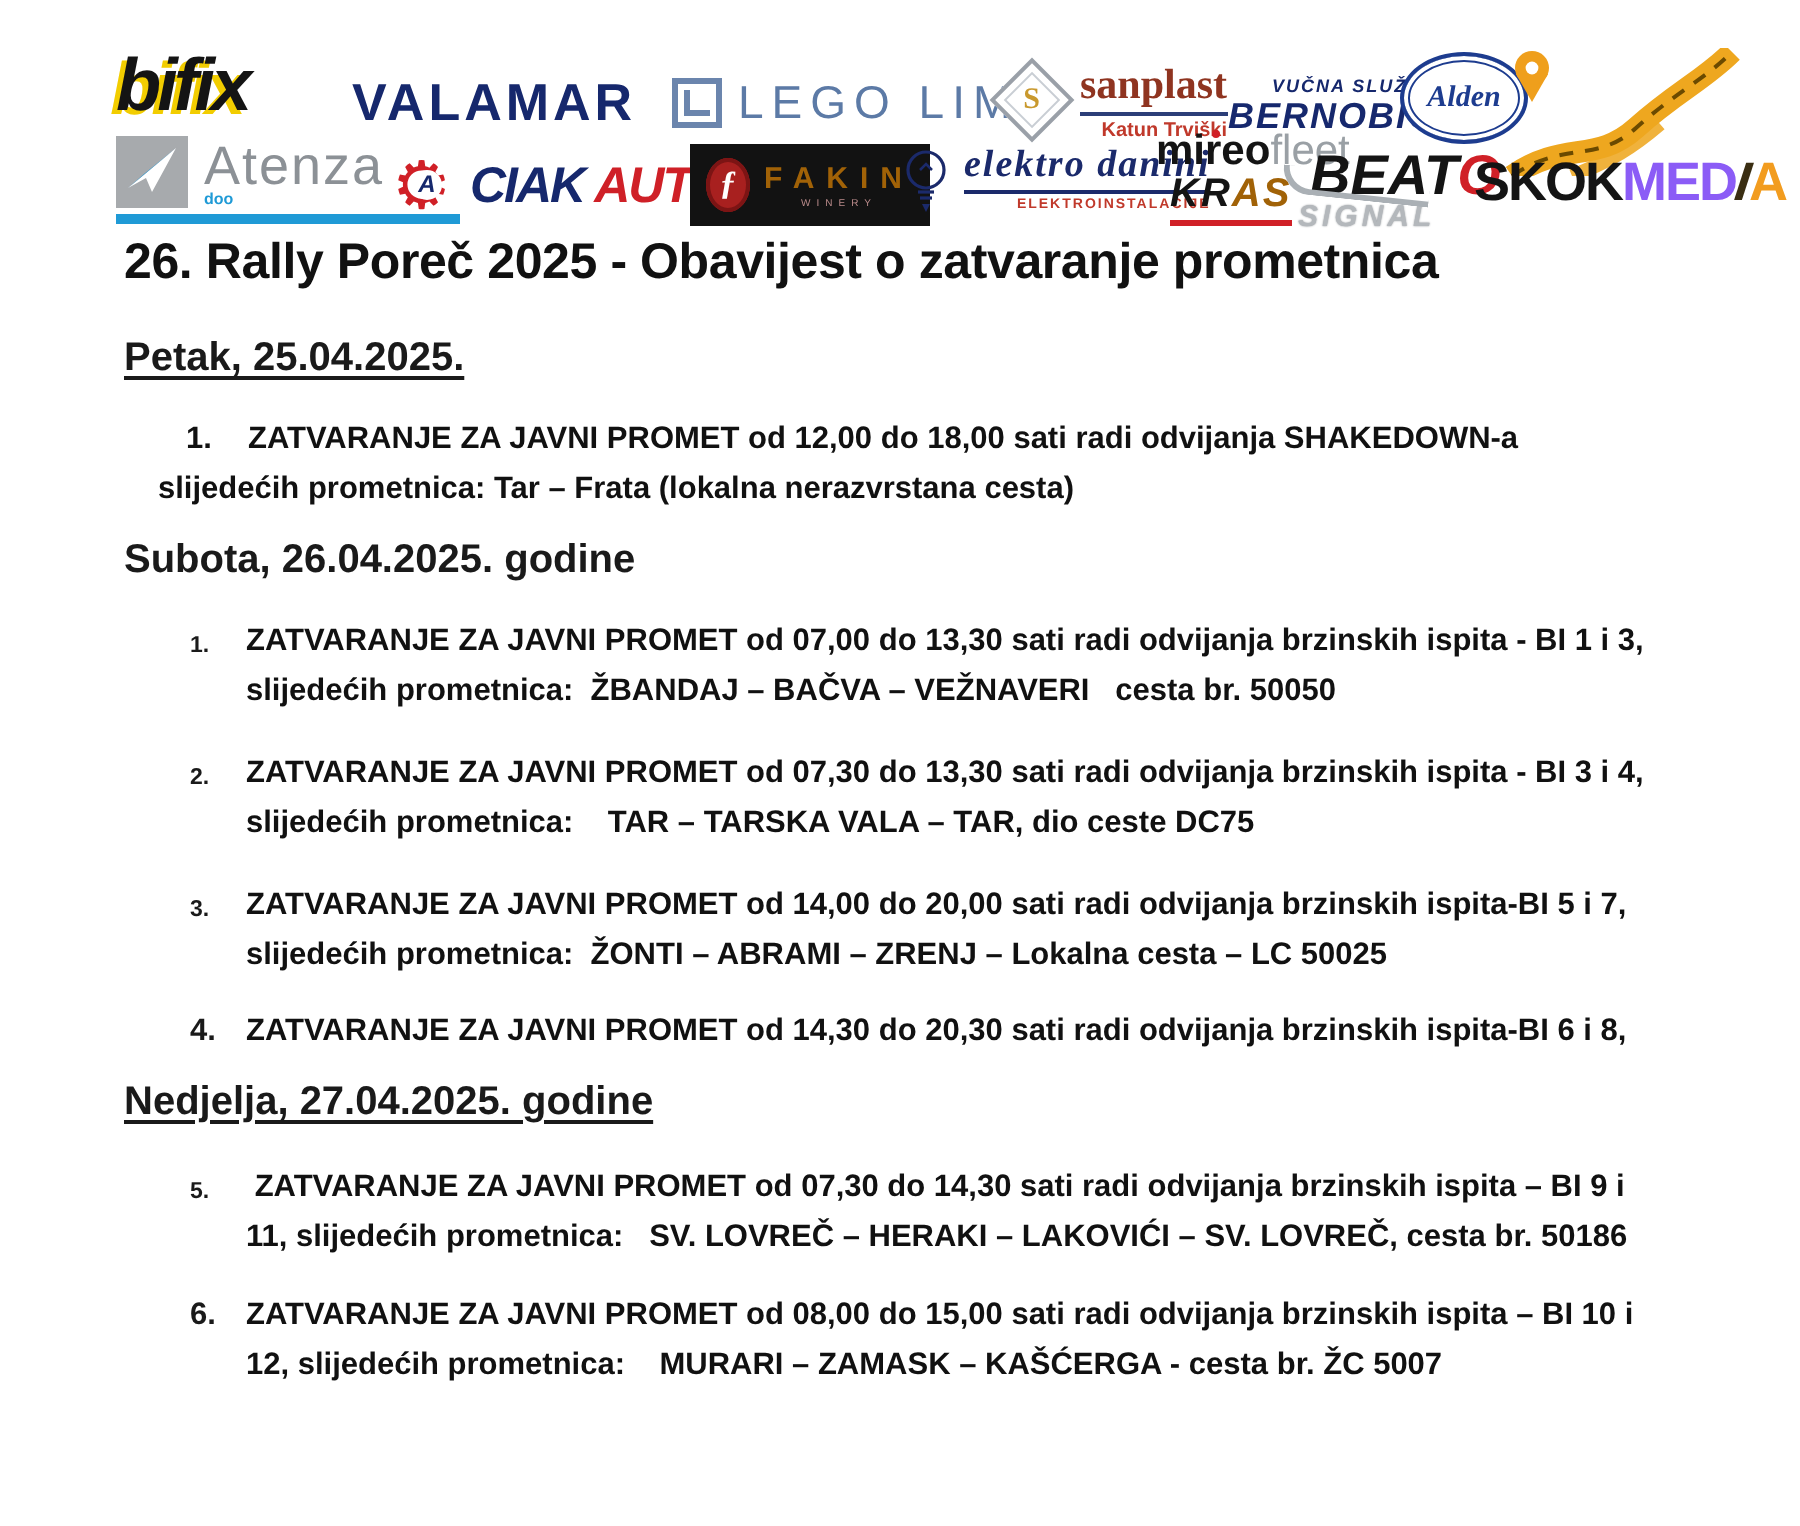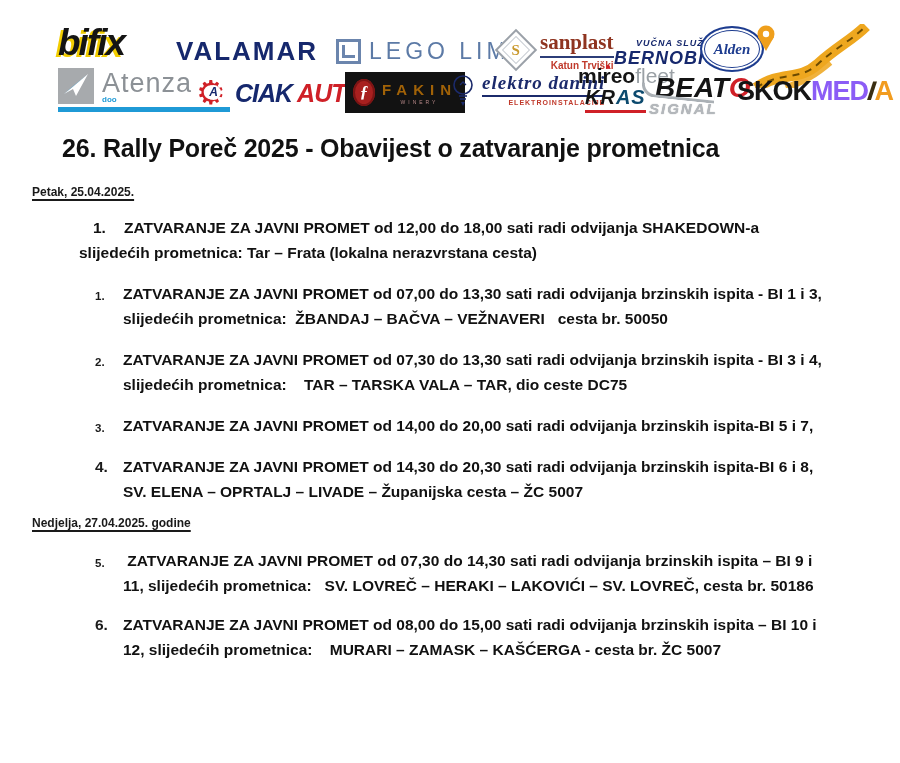--- a/index.html
+++ b/index.html
@@ -69,39 +69,39 @@
                  color:#1b2a6b; border-bottom:2px solid #1b2a6b; padding-bottom:1px; letter-spacing:1px; }
   .danini-sub { font-size:7px; font-weight:700; color:#c0392b; letter-spacing:1px; margin-top:2px; }
 
   .mireo { left:578px; top:64px; font-size:21px; }
   .mireo-1 { font-weight:800; color:#141414; position:relative; }
   .mireo-1::after { content:""; position:absolute; left:28px; top:1px; width:4px; height:4px; border-radius:50%; background:#d02027; }
   .mireo-2 { font-weight:400; color:#9aa0a5; }
 
   .kras { left:585px; top:86px; font-size:20px; font-weight:900; font-style:italic; letter-spacing:1px;
           border-bottom:3px solid #d02027; padding-bottom:1px; }
-  .kras-1 { color:#141414; } .kras-2 { color:#0c4a6e; }
+  .kras-1 { color:#141414; } .kras-2 { color:#a16207; }
 
   .beato { left:655px; top:72px; }
   .beato-l1 { font-size:28px; font-weight:900; font-style:italic; color:#141414; letter-spacing:0; }
   .beato-o { color:#d02027; font-weight:900; }
   .beato-l2 { font-size:15px; font-weight:800; font-style:italic; color:#b4b8bc;
               text-shadow:0 0 1px #8d9195; letter-spacing:2px; margin-top:-4px; margin-left:-6px; }
   .beato-swoosh { position:absolute; left:-14px; top:14px; width:74px; height:14px;
                   border-bottom:3px solid #aab0b5; border-left:3px solid #aab0b5; border-radius:0 0 0 22px; transform:rotate(6deg); }
 
   .skok { left:737px; top:76px; font-size:27px; font-weight:900; letter-spacing:-1px; }
   .skok-1 { color:#141414; } .skok-2 { color:#8b5cf6; }
   .skok-i { display:inline-block; transform:skewX(-18deg); color:#3a2e12; font-weight:900; }
   .skok-3 { color:#f29c1f; }
 
   
-  .doc { position:absolute; left:0; top:122px; width:896px; }
+  .doc { position:absolute; left:0; top:105px; width:896px; }
   .title { margin:12px 0 0 62px; font-size:25px; font-weight:700; letter-spacing:-0.2px; color:#111; }
-  .datehead { margin-left:32px; font-size:12px; }
+  .datehead { margin-left:62px; font-size:20px; }
   .dh-bold { font-weight:700; text-decoration:underline; text-decoration-thickness:2px; text-underline-offset:3px; }
   .dh-plain { font-weight:600; }
   .mt-petak { margin-top:22px; }
   .mt-subota { margin-top:12px; }
   .mt-nedjelja { margin-top:12px; }
 
   .line { white-space:pre-wrap; font-size:15.5px; font-weight:600; line-height:25px; color:#111; }
 
   .fri-item { margin:16px 95px 0 79px; }
   .fri-l1 { padding-left:14px; display:flex; }
@@ -236,20 +236,21 @@
     <div class="datehead dh-bold mt-petak">Petak, 25.04.2025.</div>
 
     <div class="fri-item">
       <div class="line fri-l1">
         <span class="fri-num">1.</span>
         <span>ZATVARANJE ZA JAVNI PROMET od 12,00 do 18,00 sati radi odvijanja SHAKEDOWN-a</span>
       </div>
       <div class="line">slijedećih prometnica: Tar – Frata (lokalna nerazvrstana cesta)</div>
     </div>
 
+    <div class="datehead dh-plain mt-subota">Subota, 26.04.2025. godine</div>
 
     <div class="doc-item">
       <div class="num small">1.</div>
       <div class="txt">
         <div class="line">ZATVARANJE ZA JAVNI PROMET od 07,00 do 13,30 sati radi odvijanja brzinskih ispita - BI 1 i 3,</div>
         <div class="line">slijedećih prometnica:  ŽBANDAJ – BAČVA – VEŽNAVERI   cesta br. 50050</div>
       </div>
     </div>
 
     <div class="doc-item">
@@ -257,28 +258,28 @@
       <div class="txt">
         <div class="line">ZATVARANJE ZA JAVNI PROMET od 07,30 do 13,30 sati radi odvijanja brzinskih ispita - BI 3 i 4,</div>
         <div class="line">slijedećih prometnica:    TAR – TARSKA VALA – TAR, dio ceste DC75</div>
       </div>
     </div>
 
     <div class="doc-item">
       <div class="num small">3.</div>
       <div class="txt">
         <div class="line">ZATVARANJE ZA JAVNI PROMET od 14,00 do 20,00 sati radi odvijanja brzinskih ispita-BI 5 i 7,</div>
+        <div class="line">slijedećih prometnica:  ŽONTI – ABRAMI – ZRENJ – Lokalna cesta – LC 50025</div>
       </div>
     </div>
 
     <div class="doc-item mt-13">
       <div class="num big">4.</div>
       <div class="txt">
         <div class="line">ZATVARANJE ZA JAVNI PROMET od 14,30 do 20,30 sati radi odvijanja brzinskih ispita-BI 6 i 8,</div>
-        <div class="line">SV. ELENA – OPRTALJ – LIVADE – Županijska cesta – ŽC 5007</div>
       </div>
     </div>
 
     <div class="datehead dh-bold mt-nedjelja">Nedjelja, 27.04.2025. godine</div>
 
     <div class="doc-item mt-18">
       <div class="num small">5.</div>
       <div class="txt">
         <div class="line"> ZATVARANJE ZA JAVNI PROMET od 07,30 do 14,30 sati radi odvijanja brzinskih ispita – BI 9 i</div>
         <div class="line">11, slijedećih prometnica:   SV. LOVREČ – HERAKI – LAKOVIĆI – SV. LOVREČ, cesta br. 50186</div>

